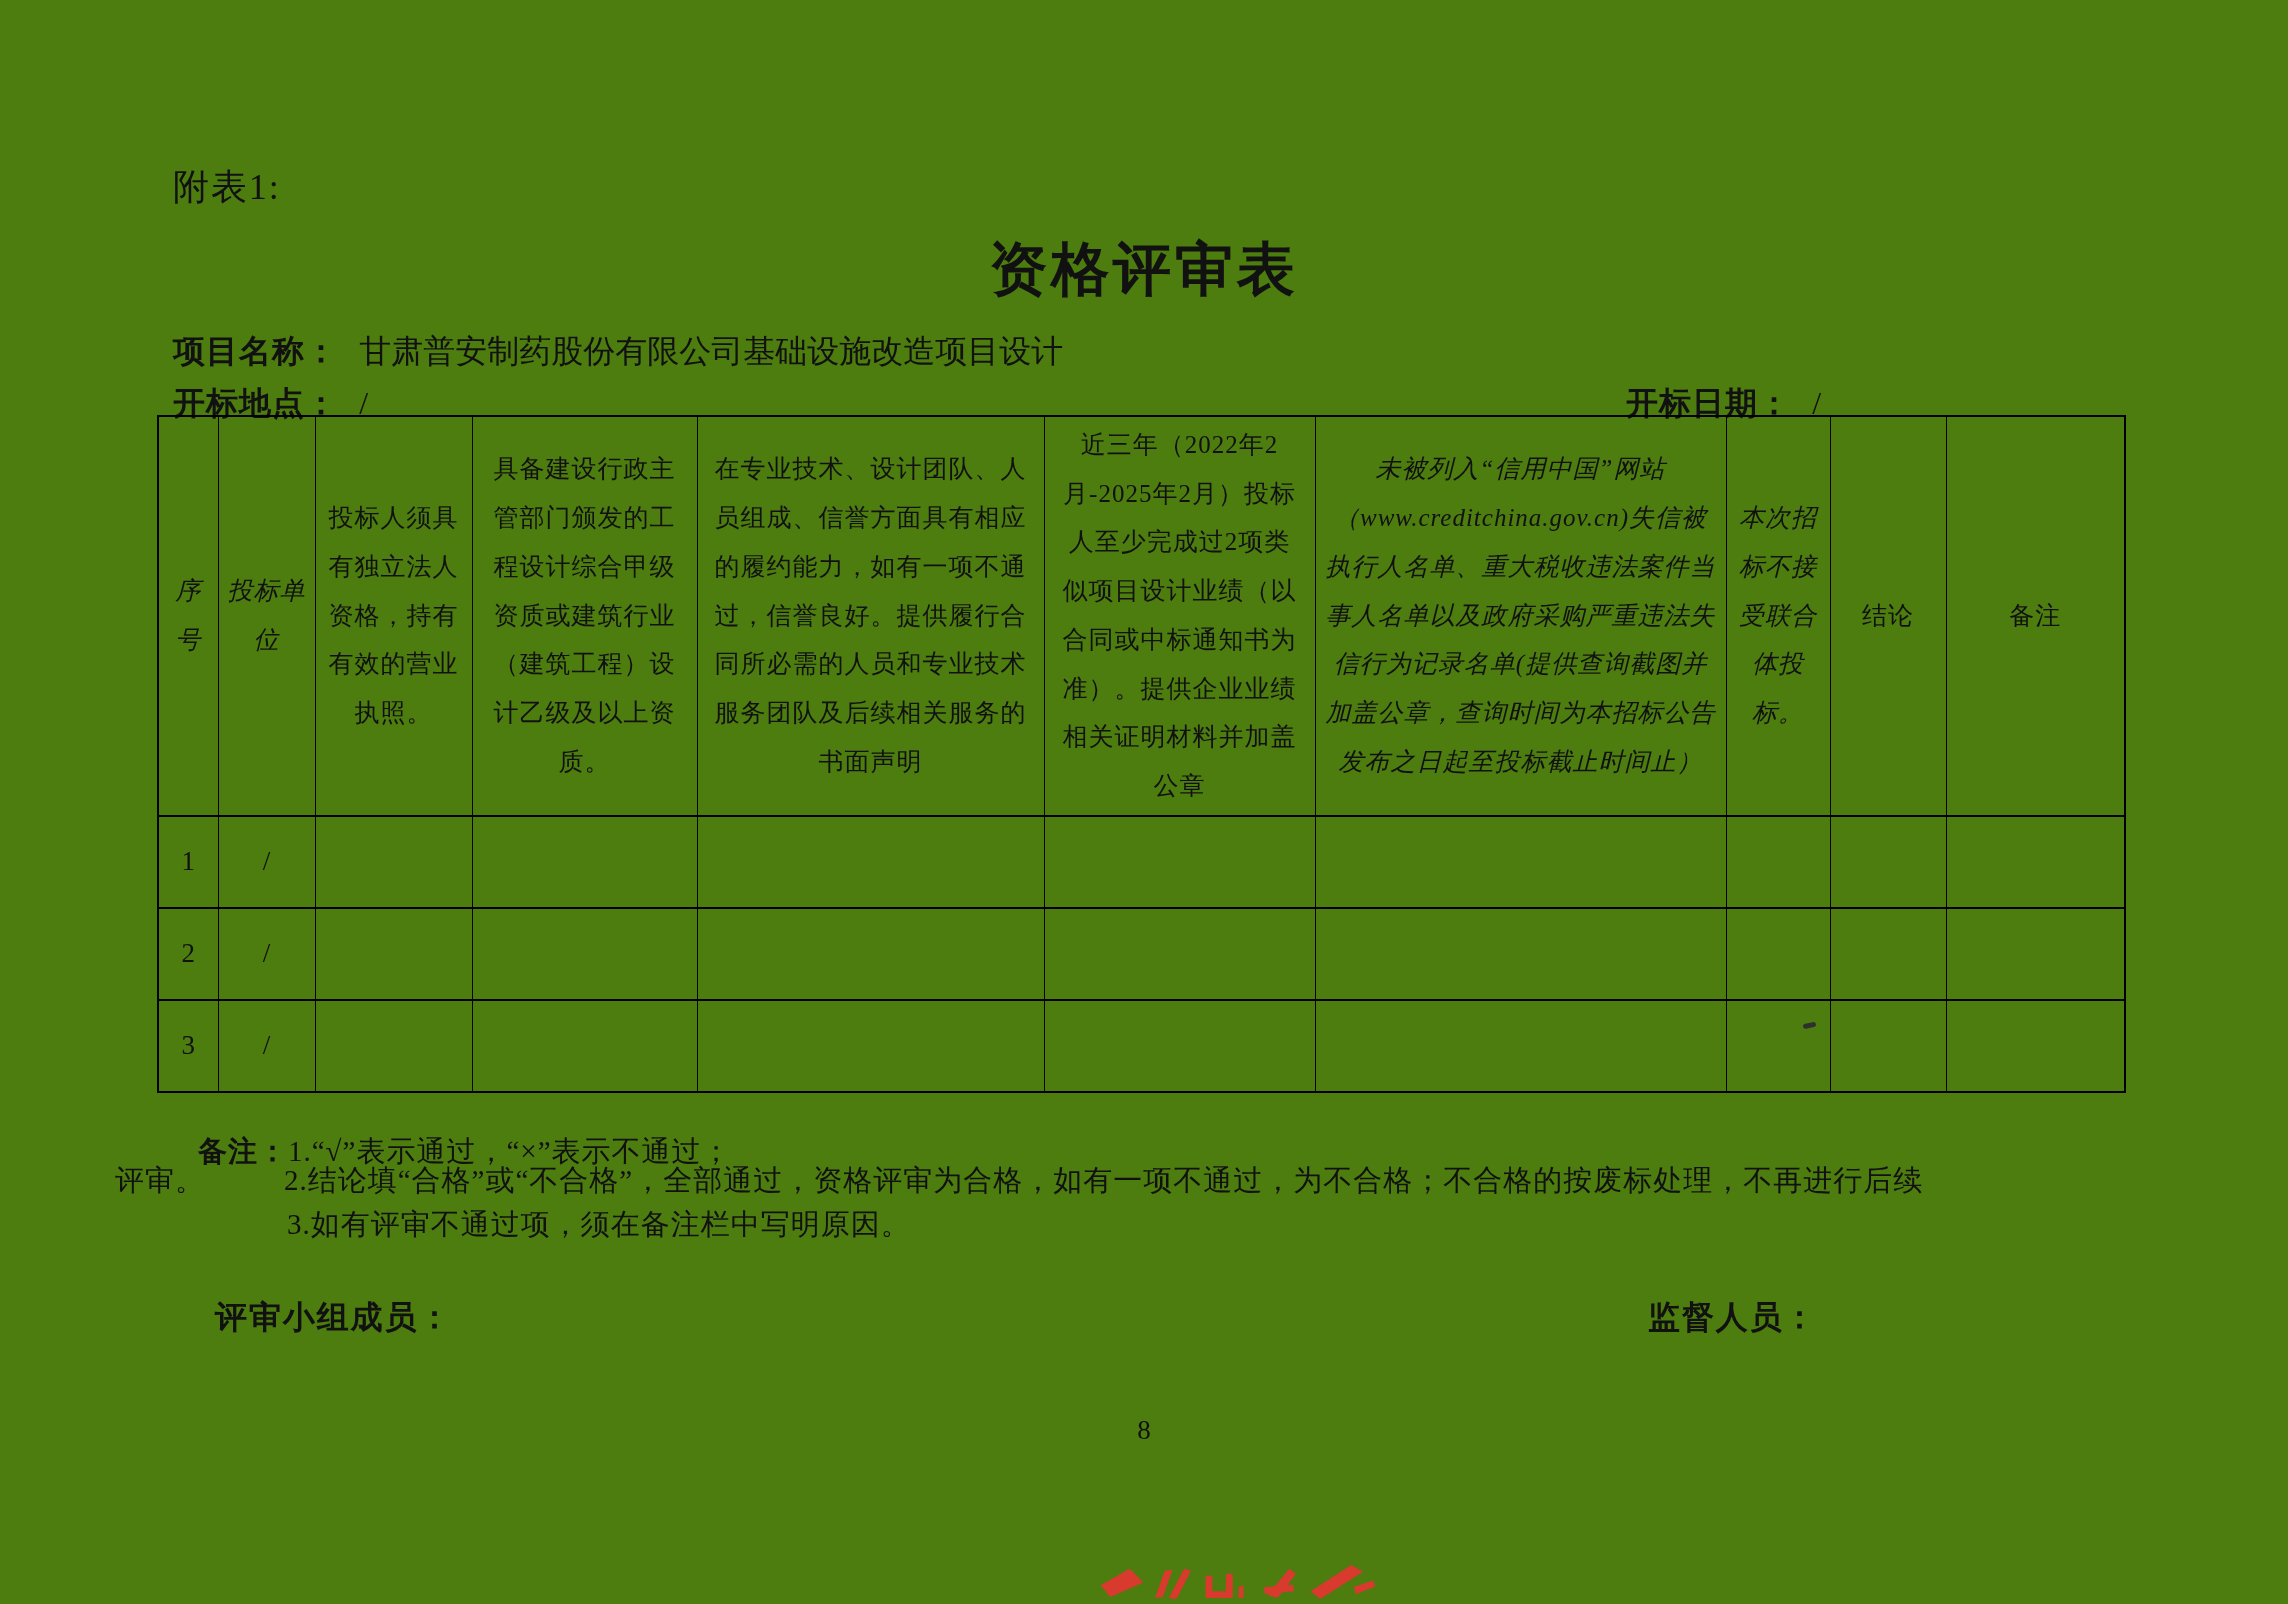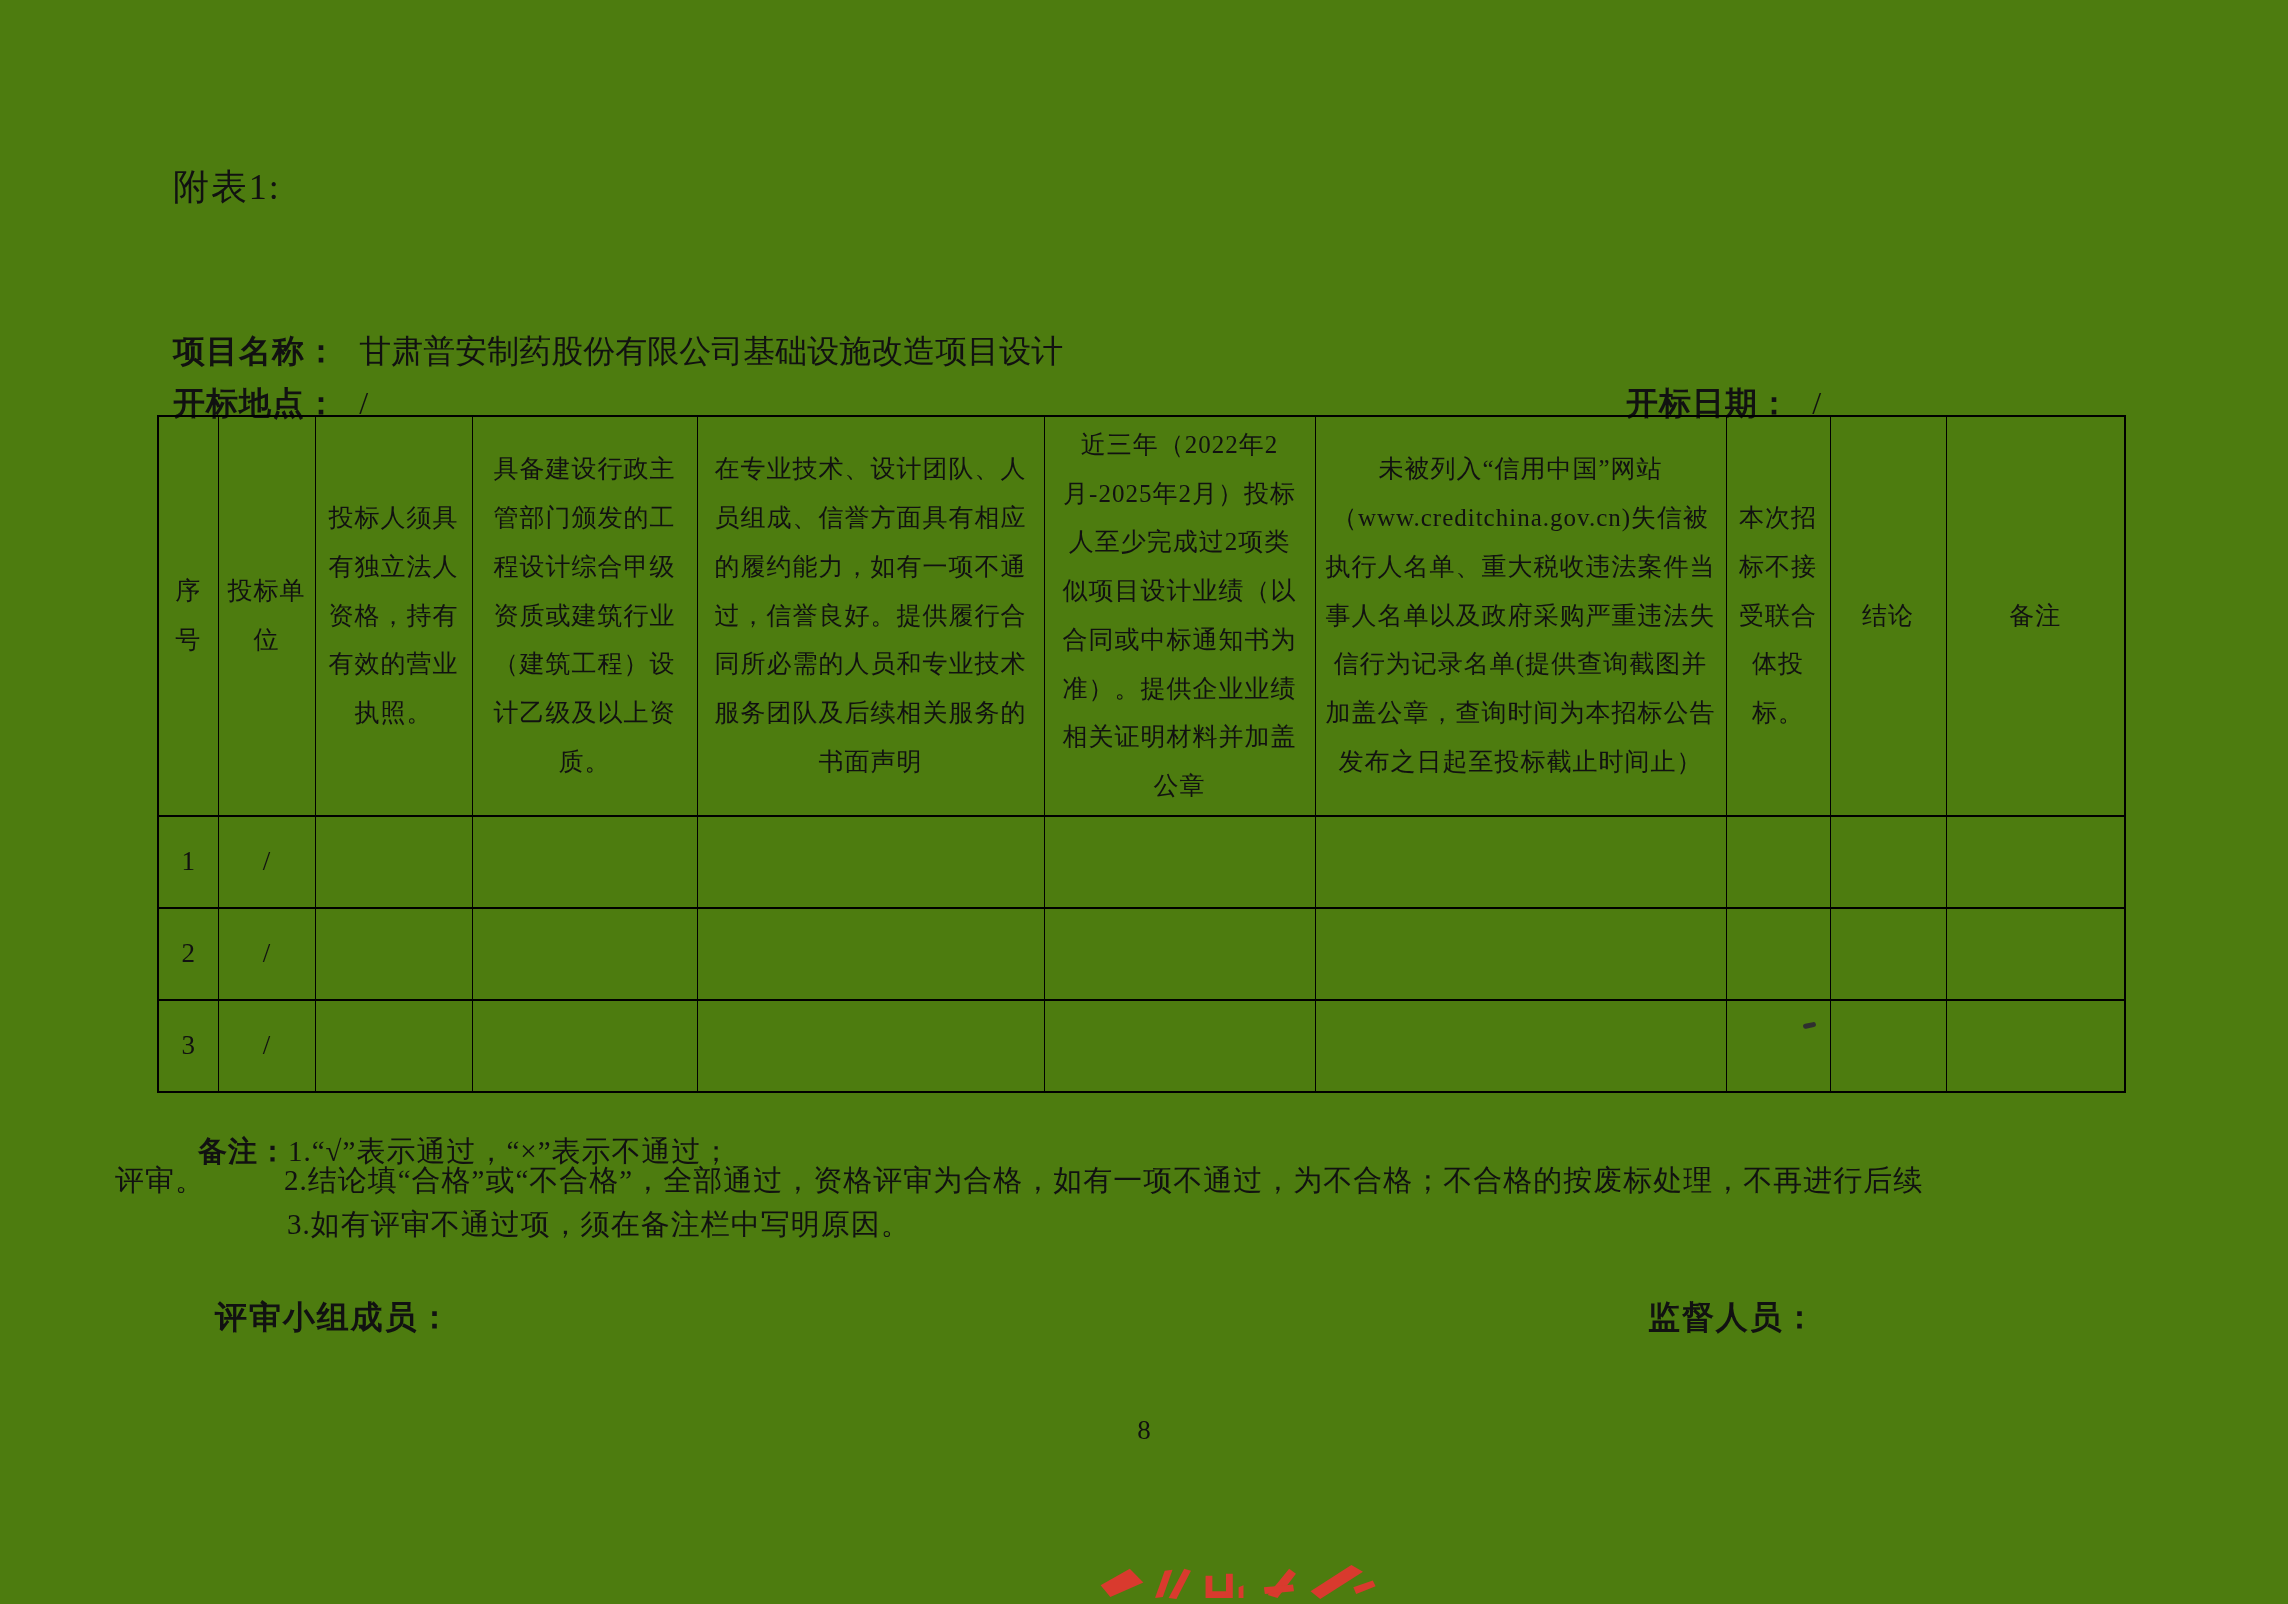--- a/index.html
+++ b/index.html
@@ -68,21 +68,21 @@
     vertical-align: middle;
     overflow: hidden;
   }
   .review-table thead tr { height: 393px; }
   .review-table thead th {
     font-size: 25px;
     line-height: 1.95;
     padding: 3.9px 11.6px;
     letter-spacing: 1px;
   }
-  .review-table thead th.tight { padding: 3.9px 7.8px; }
+  .review-table thead th.tight { padding: 3.9px 7.8px; font-style: italic; }
   .review-table tbody tr { height: 92px; }
   .review-table tbody td {
     font-size: 27px;
     padding: 1.9px 5.8px;
   }
   .review-table tbody { border-top: 2.9px solid #000; }
   .review-table tbody tr { border-bottom: 2.9px solid #000; }
 
   .notes-line {
     position: absolute;
@@ -135,20 +135,21 @@
     height: 49px;
   }
 </style>
 </head>
 <body>
 
 <div class="page">
 
   <div class="attachment-label">附表1:</div>
 
+  <div class="doc-title">资格评审表</div>
 
   <div class="meta-line project-line">
     <span class="meta-label">项目名称：</span><span class="meta-value">甘肃普安制药股份有限公司基础设施改造项目设计</span>
   </div>
 
   <div class="meta-line location-line">
     <span class="meta-label">开标地点：</span><span class="meta-value">/</span>
   </div>
 
   <div class="meta-line date-line">

